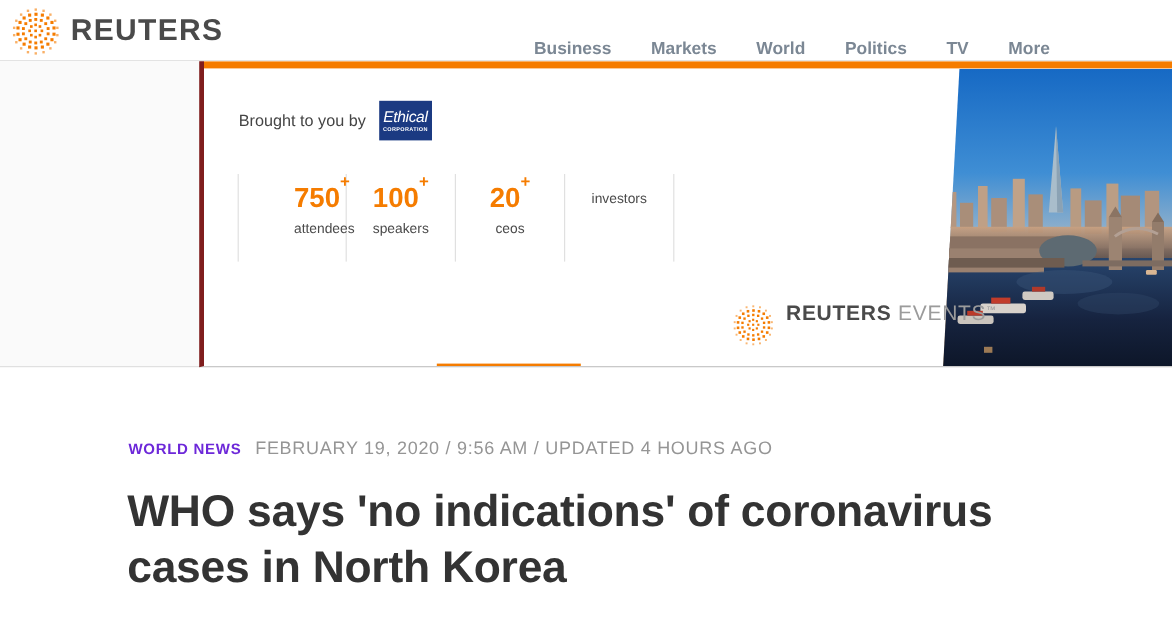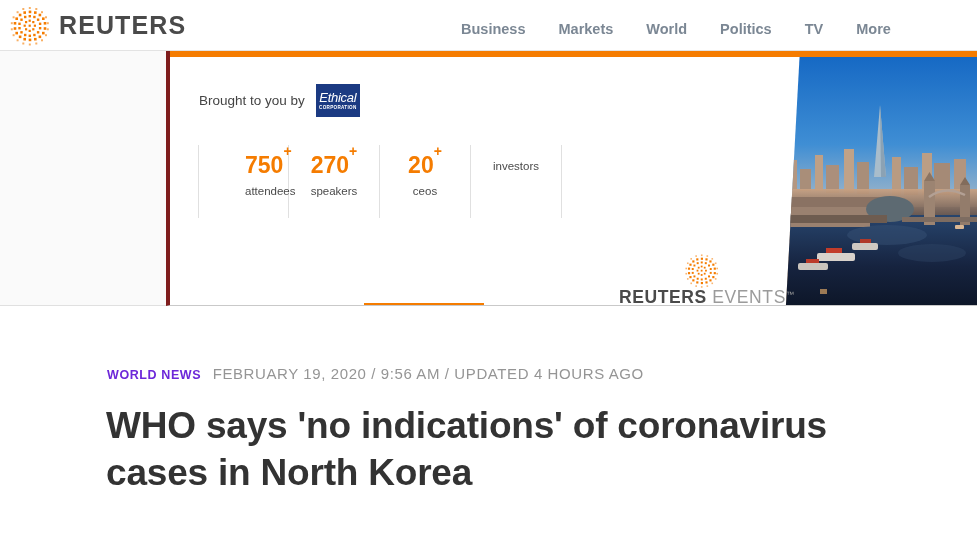--- a/index.html
+++ b/index.html
@@ -37,25 +37,24 @@
   .brand-word {
     font-size: 25px;
     font-weight: bold;
     letter-spacing: 1.1px;
     color: #4a4a4a;
     margin-left: 9px;
     line-height: 1;
   }
   .main-nav {
     position: absolute;
-    left: 445px; top: 4px;
+    left: 445px; top: 16px;
     height: 50px;
     display: flex;
     align-items: center;
-    margin-left: 16px;
   }
   .nav-item {
     font-size: 14.5px;
     font-weight: bold;
     color: #7b8794;
     margin-right: 33px;
     cursor: pointer;
     white-space: nowrap;
   }
   .nav-item:last-child { margin-right: 0; }
@@ -188,22 +187,20 @@
     align-items: center;
     justify-content: center;
     padding: 0;
   }
 
   
   .events-logo {
     position: absolute;
     left: 440px; top: 202px;
     display: flex;
-    align-items: center;
-    flex-direction: column;
   }
   .events-mark { width: 36px; height: 36px; display: block; }
   .events-text {
     margin-left: 9px;
     line-height: 1;
     white-space: nowrap;
   }
   .events-bold {
     font-size: 17.5px;
     font-weight: bold;
@@ -418,21 +415,21 @@
         <span class="sponsor-logo-bot">CORPORATION</span>
       </div>
     </div>
 
     <div class="stats-row">
       <div class="stat-cell">
         <div class="stat-value"><span>750</span><sup>+</sup></div>
         <div class="stat-label">attendees</div>
       </div>
       <div class="stat-cell">
-        <div class="stat-value"><span>270</span><sup>+</sup></div>
+        <div class="stat-value"><span>100</span><sup>+</sup></div>
         <div class="stat-label">speakers</div>
       </div>
       <div class="stat-cell">
         <div class="stat-value"><span>20</span><sup>+</sup></div>
         <div class="stat-label">ceos</div>
       </div>
       <div class="stat-cell">
         <div class="stat-label">investors</div>
       </div>
     </div>

